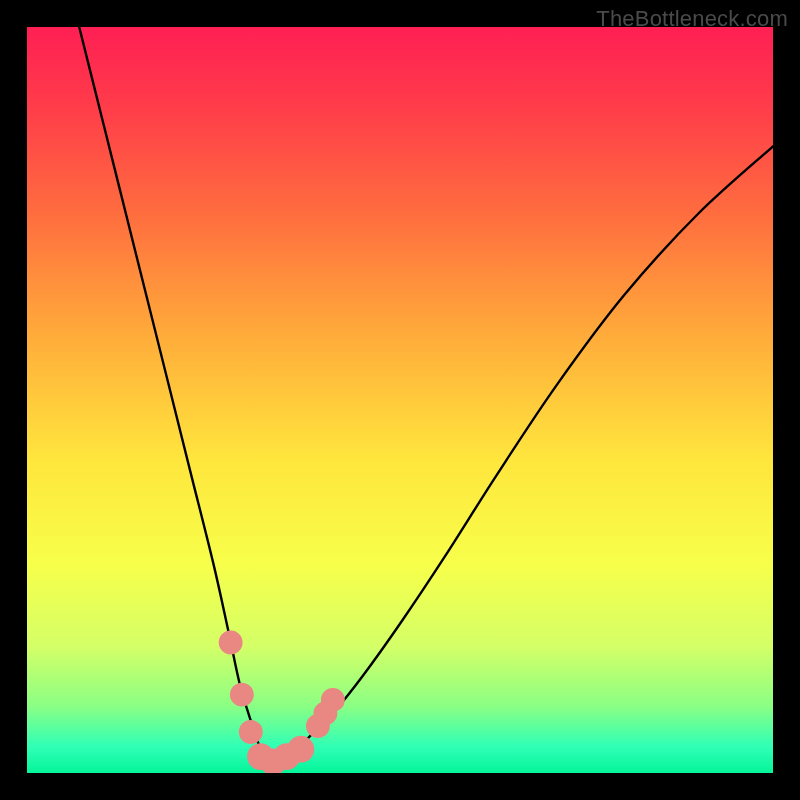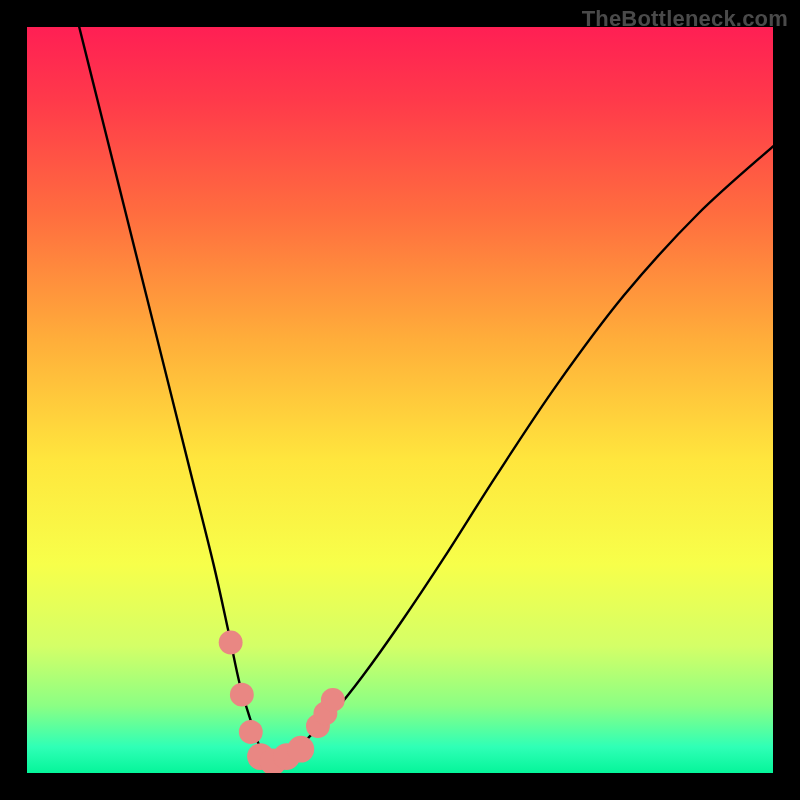--- a/index.html
+++ b/index.html
@@ -23,21 +23,21 @@
     width: 746px;
     height: 746px;
     overflow: hidden;
   }
   .watermark {
     position: absolute;
     top: 6px;
     right: 12px;
     color: #4a4a4a;
     font-size: 22px;
-    font-weight: 700;
+    font-weight: 400;
     letter-spacing: 0.2px;
     user-select: none;
   }
   svg { display:block; }
 </style>
 </head>
 <body>
 
 <div class="frame">
   <div class="watermark">TheBottleneck.com</div>

